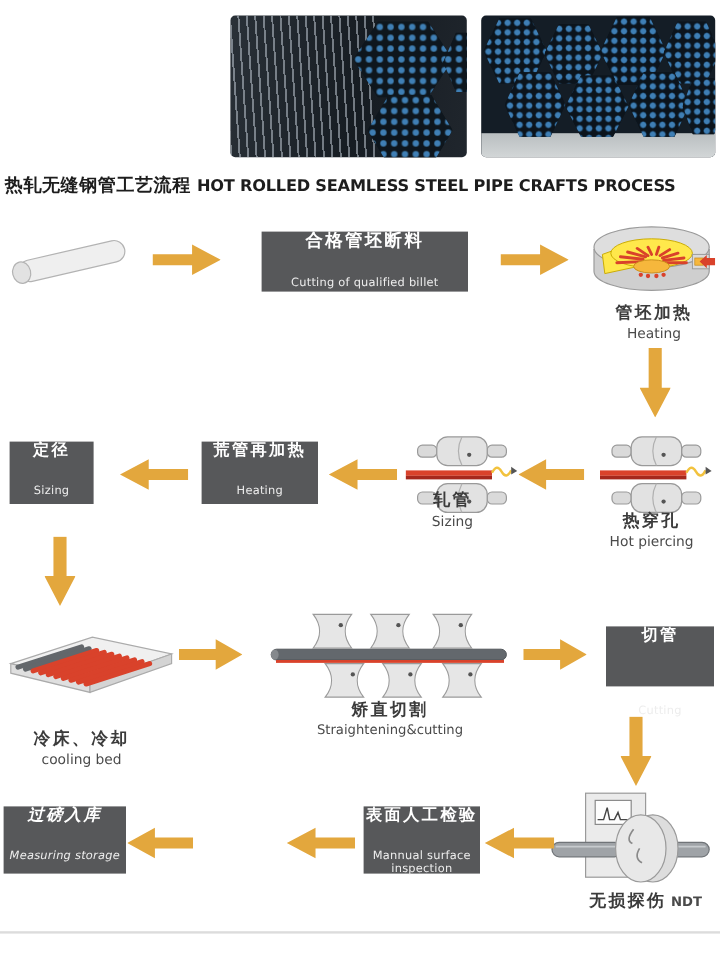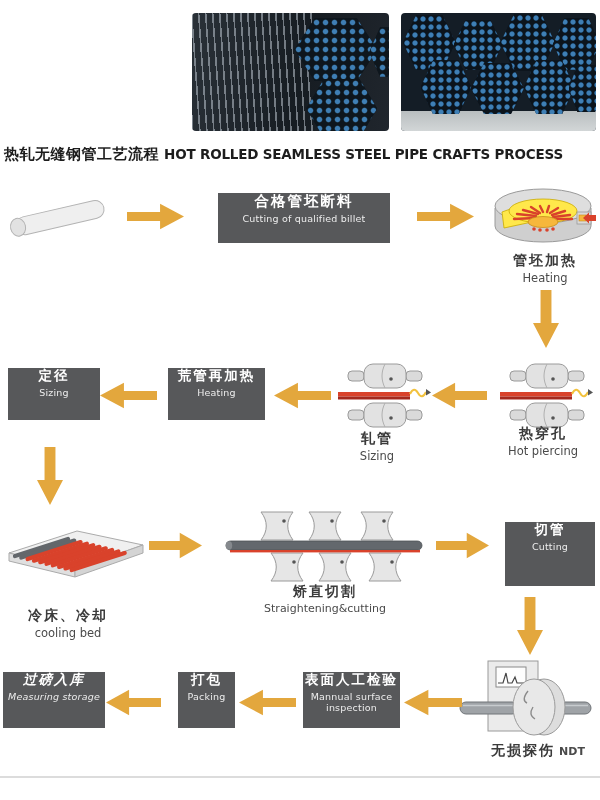--- a/index.html
+++ b/index.html
@@ -16,21 +16,21 @@
   .dots2{background-color:#0c141c;background-image:radial-gradient(circle,var(--photo-pipe-blue,#3F7FB5) 2.0px,#1f4a70 2.6px,#0c141c 3.1px);background-size:8px 8px;}
   .floor{position:absolute;left:0;bottom:0;width:100%;height:17%;background:linear-gradient(180deg,#b9bec0,#d2d6d7);}
   
   #title{position:absolute;left:4px;top:144px;width:594px;white-space:nowrap;color:#1d1d1d;}
   #title .zh{font-size:15px;font-weight:bold;letter-spacing:.5px;}
   #title .en{font-size:13.5px;font-weight:bold;letter-spacing:-0.2px;}
   
   .pbox{position:absolute;background:var(--box-bg,#57585A);color:var(--box-text,#fff);
         display:flex;flex-direction:column;justify-content:flex-start;align-items:center;text-align:center;}
   .pbox .zh{font-size:13.5px;font-weight:bold;letter-spacing:2px;line-height:1.15;}
-  .pbox .en{font-size:9.5px;margin-top:3px;color:#ededed;letter-spacing:.2px;line-height:1.2;padding:0 4px;}
+  .pbox .en{font-size:9.5px;margin-top:20px;color:#ededed;letter-spacing:.2px;line-height:1.2;padding:0 4px;}
   .pbox.big .zh{font-size:14.5px;}
   
   .lbl{position:absolute;text-align:center;transform:translateX(-50%);white-space:nowrap;}
   .lbl .zh{font-size:14px;font-weight:bold;color:var(--label-text,#3b3b3b);letter-spacing:2px;}
   .lbl .en{font-size:11.5px;color:#4a4a4a;margin-top:1px;}
   .lbl .en.small{font-size:11px;}
   .lbl .ndt-en{font-size:11px;font-weight:bold;color:#4a4a4a;margin-left:4px;}
   
   .arrow{position:absolute;background:var(--arrow,#E3A73D);}
   .arr-r{clip-path:polygon(0 33%,58% 33%,58% 3%,100% 50%,58% 97%,58% 67%,0 67%);}
@@ -114,21 +114,21 @@
     <rect x="89" y="29" width="7" height="6" fill="#F6B73C" stroke="#C98C1B" stroke-width=".6"></rect>
     <polygon class="c-red" points="106,29 99,29 99,26.5 93,32 99,37.5 99,35 106,35"></polygon>
   </svg>
   <div class="lbl" style="left:545px;top:252px;">
     <div class="zh">管坯加热</div>
     <div class="en">Heating</div>
   </div>
 
   <div class="arrow arr-d" style="left:533px;top:290px;width:26px;height:58px;"></div>
 
-  <div class="pbox" style="left:8px;top:368px;width:92px;height:52px;">
+  <div class="pbox" style="left:8px;top:368px;width:70px;height:52px;">
     <div class="zh">定径</div>
     <div class="en">Sizing</div>
   </div>
 
   <div class="arrow arr-l" style="left:100px;top:382px;width:57px;height:27px;"></div>
 
   <div class="pbox" style="left:168px;top:368px;width:97px;height:52px;">
     <div class="zh">荒管再加热</div>
     <div class="en">Heating</div>
   </div>
@@ -144,21 +144,21 @@
     <rect x="10" y="47" width="16" height="10" rx="4" fill="#DADADA" stroke="#9A9A9A"></rect>
     <rect x="68" y="47" width="16" height="10" rx="4" fill="#DADADA" stroke="#9A9A9A"></rect>
     <rect x="26" y="40" width="42" height="24" rx="9" fill="#E2E2E2" stroke="#9A9A9A"></rect>
     <path d="M47,40 C43,48 43,56 47,64" stroke="#B0B0B0" fill="none"></path>
     <circle cx="53" cy="55" r="1.8" fill="#555"></circle>
     <rect x="0" y="29" width="72" height="4.5" class="c-red"></rect>
     <rect x="0" y="33.5" width="72" height="3" fill="#A5281D"></rect>
     <path d="M72,31 q4,-8 8,-1 t8,-1" stroke="#F2C23E" stroke-width="2" fill="none"></path>
     <polygon points="88,26 93,29.5 88,32.5" fill="#555"></polygon>
   </svg>
-  <div class="lbl" style="left:377px;top:430px;">
+  <div class="lbl" style="left:377px;top:408px;">
     <div class="zh">轧管</div>
     <div class="en">Sizing</div>
   </div>
 
   <div class="arrow arr-l" style="left:432px;top:382px;width:55px;height:27px;"></div>
 
   <svg class="icon" style="left:500px;top:363px;" width="95" height="66" viewBox="0 0 95 66">
     <rect x="10" y="8" width="16" height="10" rx="4" fill="#DADADA" stroke="#9A9A9A"></rect>
     <rect x="68" y="8" width="16" height="10" rx="4" fill="#DADADA" stroke="#9A9A9A"></rect>
     <rect x="26" y="1" width="42" height="24" rx="9" fill="#E2E2E2" stroke="#9A9A9A"></rect>
@@ -226,21 +226,21 @@
     <ellipse cx="7" cy="37.5" rx="3.2" ry="4.3" fill="#85898D"></ellipse>
     <rect x="8" y="42" width="190" height="2.4" class="c-red"></rect>
   </svg>
   <div class="lbl" style="left:325px;top:583px;">
     <div class="zh">矫直切割</div>
     <div class="en small">Straightening&amp;cutting</div>
   </div>
 
   <div class="arrow arr-r" style="left:436px;top:532px;width:53px;height:27px;"></div>
 
-  <div class="pbox" style="left:505px;top:522px;width:90px;height:64px;">
+  <div class="pbox" style="left:505px;top:522px;width:90px;height:50px;gap:29px;">
     <div class="zh">切管</div>
     <div class="en">Cutting</div>
   </div>
 
   <div class="arrow arr-d" style="left:517px;top:597px;width:26px;height:58px;"></div>
 
   <svg class="icon" style="left:458px;top:655px;" width="135" height="84" viewBox="0 0 135 84">
     <rect x="30" y="6" width="50" height="70" fill="#EBEBEB" stroke="#9A9A9A"></rect>
     <rect x="38" y="12" width="30" height="20" fill="#FDFDFD" stroke="#8A8A8A"></rect>
     <path d="M40,28 h5 l3,-10 2,10 h4 l3,-6 2,6 h7" stroke="#444" stroke-width="1.2" fill="none"></path>
@@ -259,24 +259,20 @@
 
   <div class="arrow arr-l" style="left:404px;top:689px;width:58px;height:27px;"></div>
 
   <div class="pbox" style="left:303px;top:672px;width:97px;height:56px;">
     <div class="zh">表面人工检验</div>
     <div class="en">Mannual surface inspection</div>
   </div>
 
   <div class="arrow arr-l" style="left:239px;top:689px;width:57px;height:27px;"></div>
 
-  <div class="pbox" style="left:178px;top:672px;width:57px;height:56px;">
-    <div class="zh">打包</div>
-    <div class="en">Packing</div>
-  </div>
 
   <div class="arrow arr-l" style="left:106px;top:689px;width:55px;height:27px;"></div>
 
   <div class="pbox" style="left:3px;top:672px;width:102px;height:56px;font-style:italic;">
     <div class="zh">过磅入库</div>
     <div class="en">Measuring storage</div>
   </div>
 
   <div id="divider"></div>
 </div>

